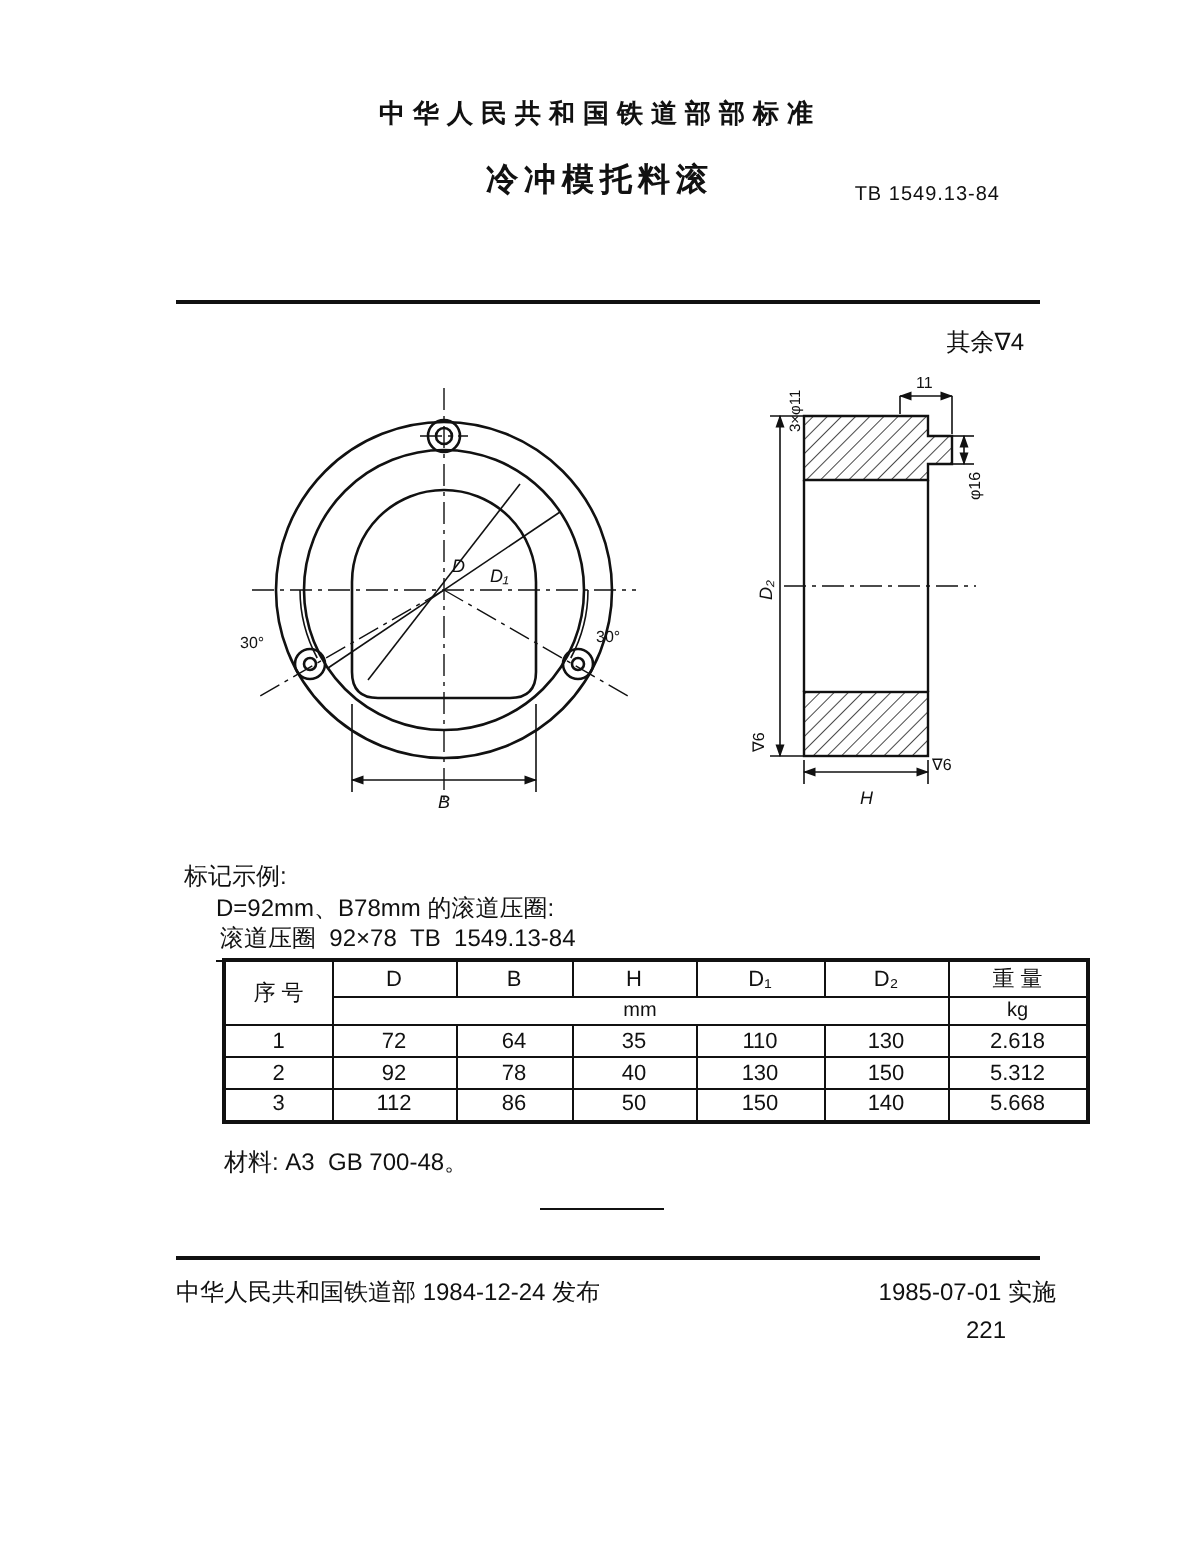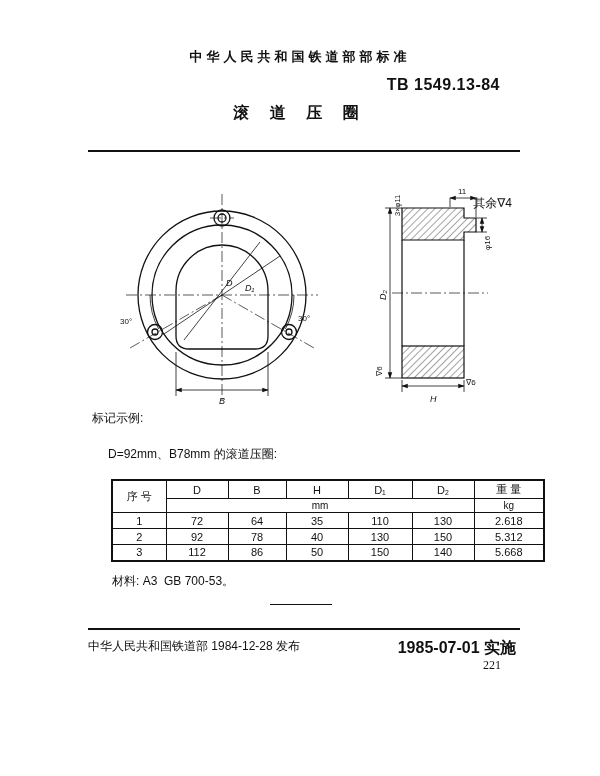--- a/index.html
+++ b/index.html
@@ -17,29 +17,29 @@
   }
   .doc-title1 {
     position:absolute; top:80px; left:0; width:100%;
     text-align:center; font-size:16px; font-weight:bold; letter-spacing:3px;
   }
   .doc-title2 {
     position:absolute; top:103px; left:0; width:100%;
     text-align:center; font-size:16px; font-weight:bold; letter-spacing:8px;
   }
   .std-no {
-    position:absolute; top:76px; right:100px;
-    font-size:16px; font-weight:bold; letter-spacing:0.5px;
+    position:absolute; top:92px; right:100px;
+    font-size:10px; font-weight:normal; letter-spacing:0.5px;
   }
   .rule-top { position:absolute; top:150px; left:88px; width:432px; height:2px; background:#111; }
-  .surface-note { position:absolute; top:163px; right:88px; font-size:12px;margin-top:32px; }
+  .surface-note { position:absolute; top:163px; right:88px; font-size:12px; }
 
   .drawing-wrap { position:absolute; top:180px; left:88px; width:432px; height:246px; }
 
-  .marking-heading { position:absolute; top:410px; left:92px; font-size:12px; white-space:pre; }
+  .marking-heading { position:absolute; top:430px; left:92px; font-size:12px; white-space:pre; }
   .marking-line1  { position:absolute; top:446px; left:108px; font-size:12px; white-space:pre; }
   .marking-line2  {
     position:absolute; top:461px; left:108px; font-size:12px; white-space:pre;
     padding:0 6px 2px 2px; border-bottom:1px solid #111;
   }
 
   table.spec {
     position:absolute; top:479px; left:88px; width:432px;
     border-collapse:collapse; table-layout:fixed;
     font-size:11px;
@@ -50,32 +50,32 @@
     border:1px solid #111; text-align:center; vertical-align:middle;
     padding:1px 2px; height:16px; white-space:pre;
   }
   table.spec tr.unit-row td { height:12px; font-size:10px; }
 
   .material-line { position:absolute; top:573px; left:112px; font-size:12px; white-space:pre; }
   .short-line { position:absolute; top:604px; left:270px; width:62px; height:1px; background:#111; }
   .rule-bottom { position:absolute; top:628px; left:88px; width:432px; height:2px; background:#111; }
 
   .footer-issued { position:absolute; top:638px; left:88px; font-size:12px; white-space:pre; }
-  .footer-effective { position:absolute; top:638px; right:84px; font-size:16px; font-weight:bold; white-space:pre; }
-  .page-number { position:absolute; top:658px; left:483px; font-size:12px;font-family:Liberation Serif, serif; }
+  .footer-effective { position:absolute; top:638px; right:72px; font-size:12px; font-weight:normal; white-space:pre; }
+  .page-number { position:absolute; top:658px; left:483px; font-size:12px; }
 
   svg text { font-family:"Liberation Sans","DejaVu Sans",sans-serif; }
 </style>
 </head>
 <body>
 
 <div class="page">
 
   <div class="org-title">中华人民共和国铁道部部标准</div>
-  <div class="doc-title2">滚 道 压 圈</div>
+  <div class="doc-title1">冷冲模托料滚</div>
   <div class="std-no">TB 1549.13-84</div>
 
   <div class="rule-top"></div>
   <div class="surface-note">其余∇4</div>
 
   <div class="drawing-wrap">
     <svg width="432" height="246" viewBox="0 0 432 246">
       <defs>
         <pattern id="hatch" width="5" height="5" patternUnits="userSpaceOnUse" patternTransform="rotate(45)">
           <line x1="0" y1="0" x2="0" y2="5" stroke="#333" stroke-width="0.9"></line>
@@ -165,20 +165,21 @@
         <text transform="translate(298,120) rotate(-90)" font-size="9" font-style="italic">D₂</text>
         <text transform="translate(294,196) rotate(-90)" font-size="8">∇6</text>
         <text x="378" y="205" font-size="8">∇6</text>
         <text x="342" y="222" font-size="9" font-style="italic">H</text>
       </g>
     </svg>
   </div>
 
   <div class="marking-heading">标记示例:</div>
   <div class="marking-line1">D=92mm、B78mm 的滚道压圈:</div>
+  <div class="marking-line2">滚道压圈  92×78  TB  1549.13-84</div>
 
   <table class="spec">
     <colgroup>
       <col style="width:54px">
         <col style="width:62px">
         <col style="width:58px">
       <col style="width:62px">
         <col style="width:64px">
         <col style="width:62px">
         <col style="width:70px">
@@ -220,21 +221,21 @@
         <td>112</td>
         <td>86</td>
         <td>50</td>
         <td>150</td>
         <td>140</td>
         <td>5.668</td>
       </tr>
     </tbody>
   </table>
 
-  <div class="material-line">材料: A3  GB 700-53。</div>
+  <div class="material-line">材料: A3  GB 700-48。</div>
   <div class="short-line"></div>
   <div class="rule-bottom"></div>
 
-  <div class="footer-issued">中华人民共和国铁道部 1984-12-28 发布</div>
+  <div class="footer-issued">中华人民共和国铁道部 1984-12-24 发布</div>
   <div class="footer-effective">1985-07-01 实施</div>
   <div class="page-number">221</div>
 
 </div>
 
 </body></html>

